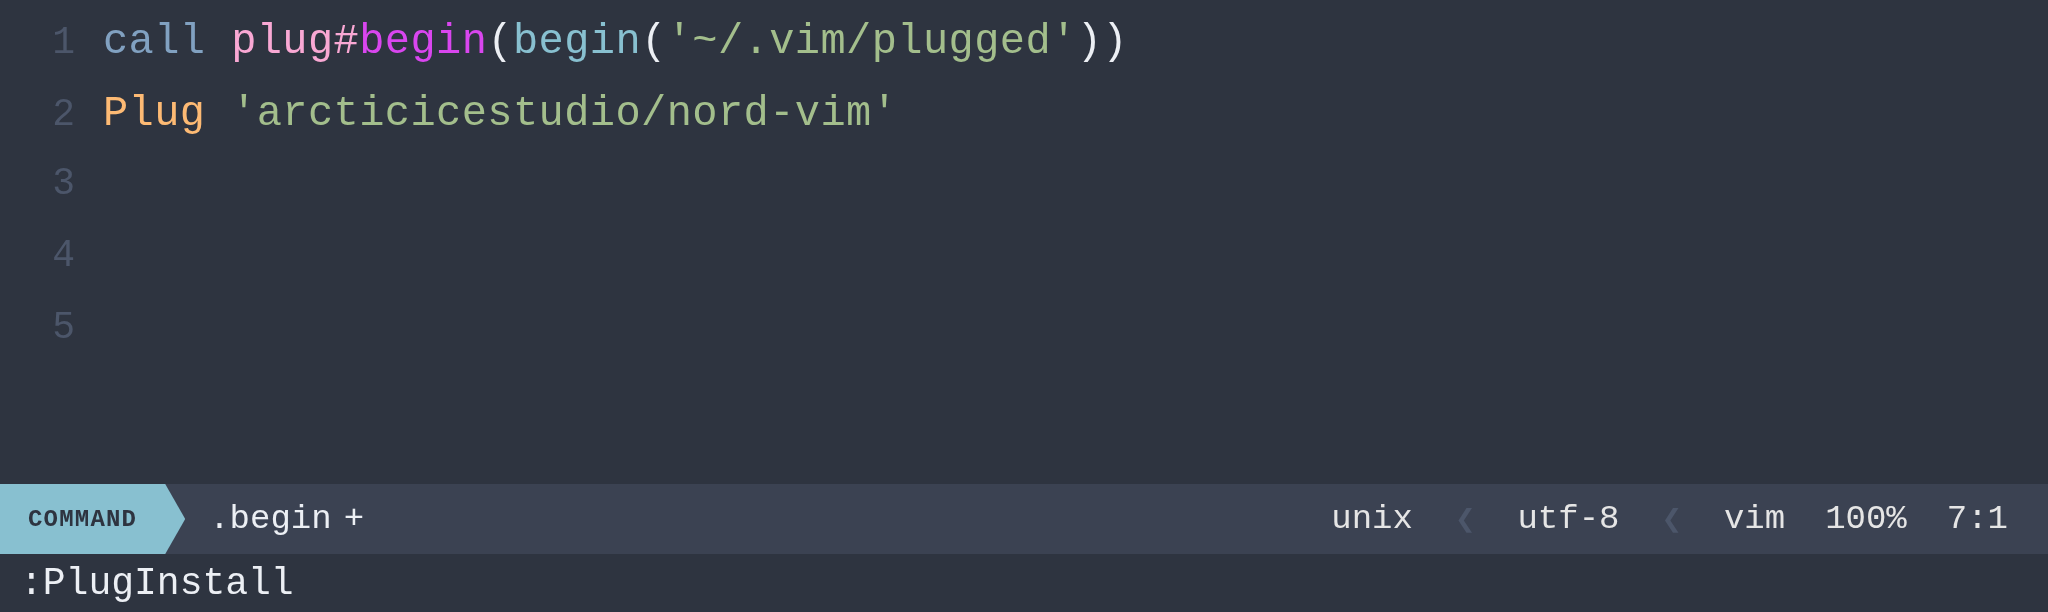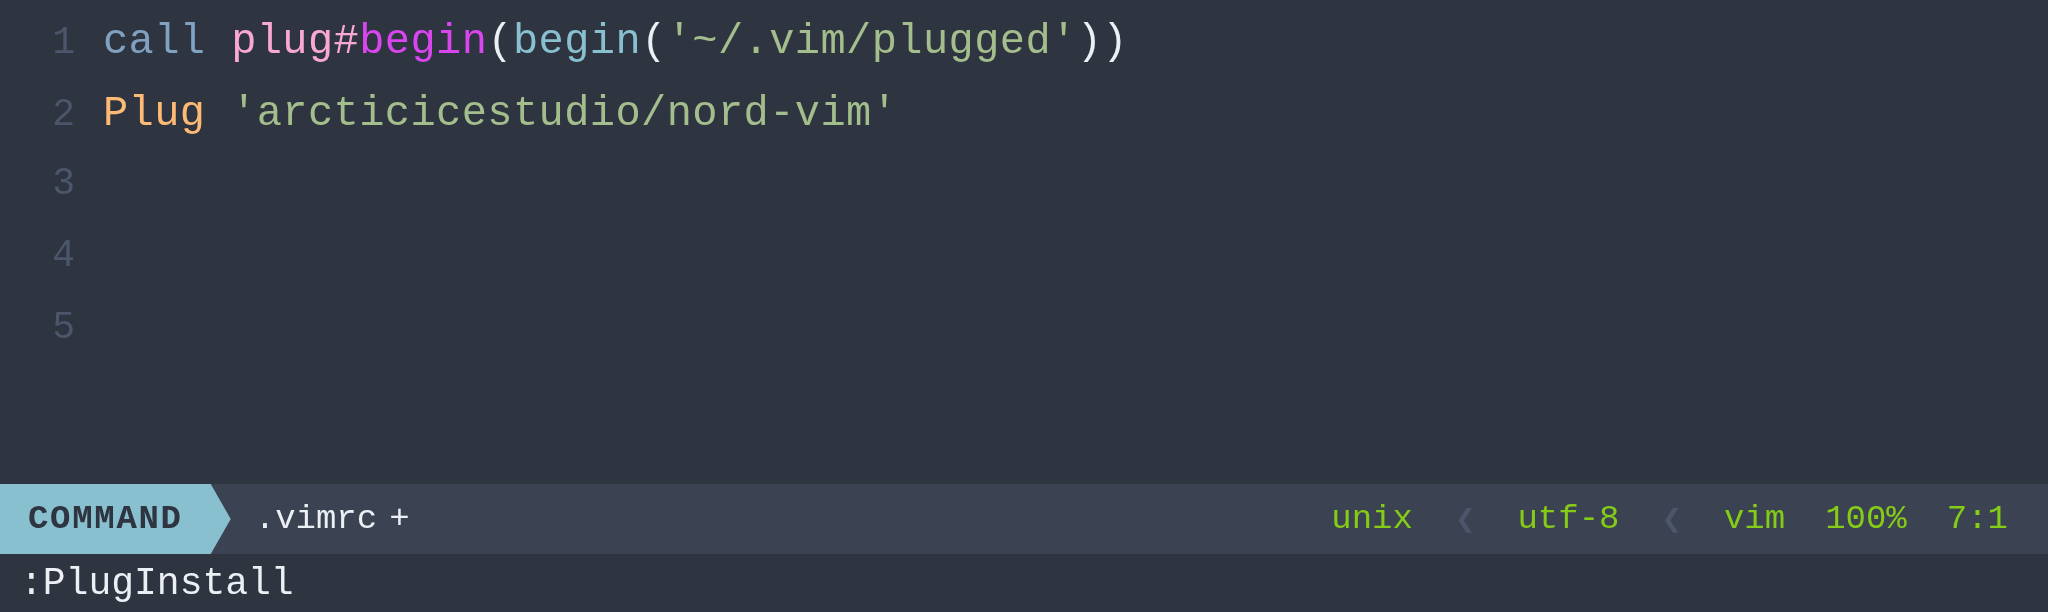--- a/index.html
+++ b/index.html
@@ -73,21 +73,21 @@
       height: 70px;
       background-color: #3b4252;
       display: flex;
       align-items: center;
       flex-shrink: 0;
     }
 
     .mode-badge {
       background-color: #88c0d0;
       color: #2e3440;
-      font-size: 34px;
+      font-size: 24px;
       font-weight: bold;
       padding: 0 28px;
       height: 100%;
       display: flex;
       align-items: center;
       clip-path: polygon(0 0, calc(100% - 20px) 0, 100% 50%, calc(100% - 20px) 100%, 0 100%);
       padding-right: 48px;
       letter-spacing: 0.05em;
     }
 
@@ -102,21 +102,21 @@
 
     .status-right {
       margin-left: auto;
       display: flex;
       align-items: center;
       gap: 40px;
       padding-right: 40px;
     }
 
     .status-info {
-      color: #84cc16;
+      color: #e5e5e5;
       font-size: 34px;
     }
 
     .status-arrow {
       color: #4c566a;
       font-size: 34px;
       margin: 0 2px;
     }
 
     
@@ -156,21 +156,21 @@
         <span class="line-content"></span>
       </div>
       <div class="code-line">
         <span class="line-number">5</span>
       </div>
     </div>
 
   <div class="status-bar">
     <div class="mode-badge">COMMAND</div>
     <div class="status-filename">
-      <span>.vimrc</span>
+      <span>.begin</span>
       <span>+</span>
     </div>
     <div class="status-right">
       <span class="status-info">unix</span>
       <span class="status-arrow">❮</span>
       <span class="status-info">utf-8</span>
       <span class="status-arrow">❮</span>
       <span class="status-info">vim</span>
       <span class="status-info">100%</span>
       <span class="status-info">7:1</span>

